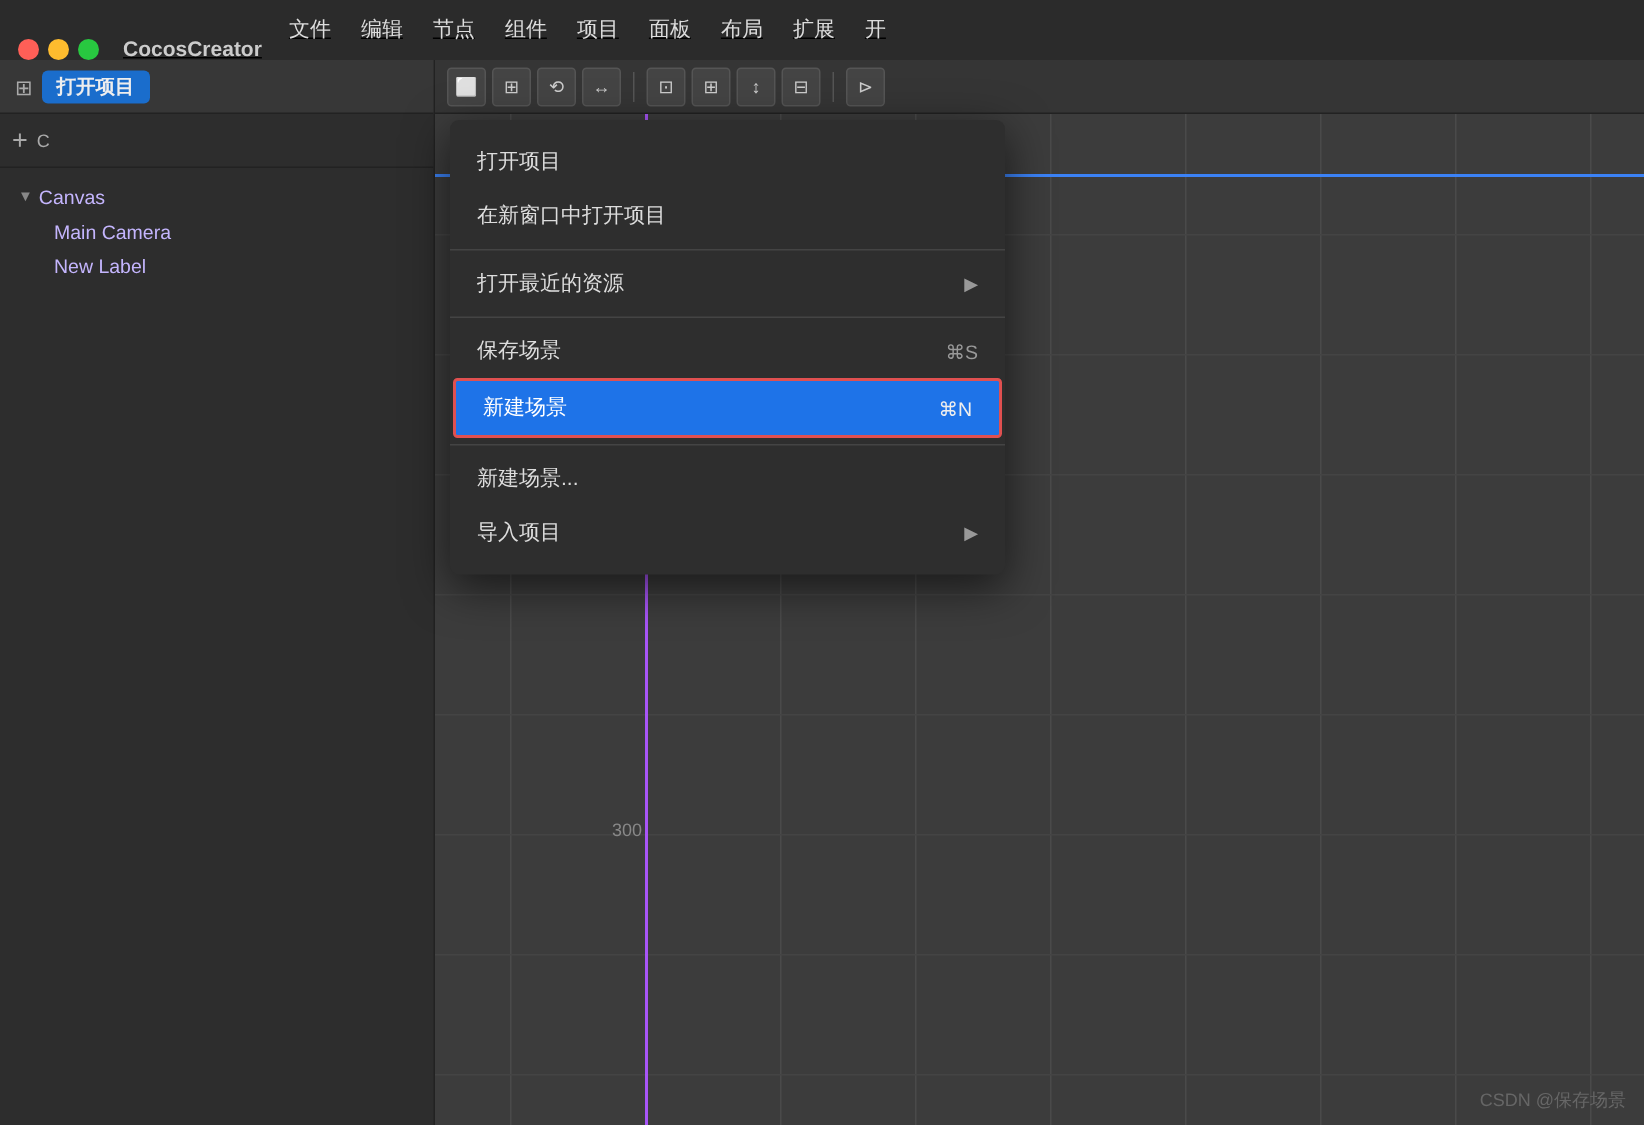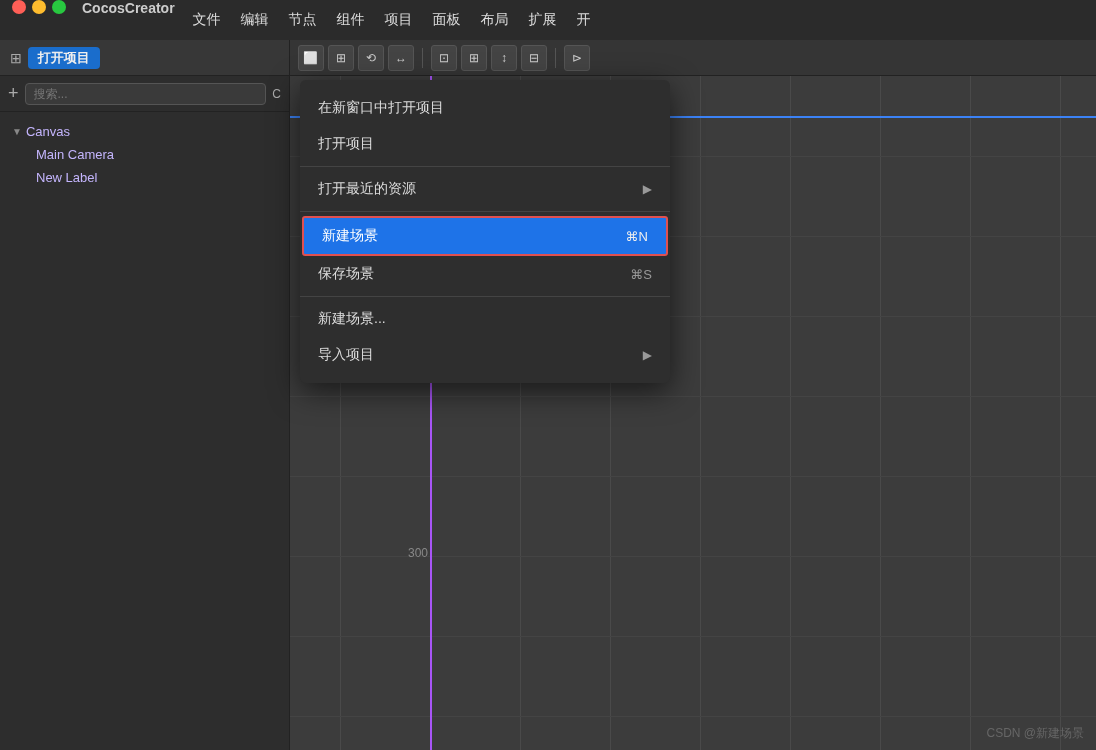--- a/index.html
+++ b/index.html
@@ -11,23 +11,24 @@
       background: #3c3c3c;
       position: relative;
     }
 
     
     .title-bar {
       width: 100%;
       height: 40px;
       background: #2b2b2b;
       display: flex;
-      align-items: flex-start;
+      align-items: flex-end;
       position: relative;
       z-index: 100;
+      text-decoration: underline;
     }
     .title-bar-left {
       display: flex;
       align-items: center;
       padding-left: 12px;
       gap: 6px;
     }
     .traffic-light {
       width: 14px;
       height: 14px;
@@ -336,21 +337,20 @@
 
 <div class="main-layout">
 
   <div class="sidebar">
     <div class="panel-header">
       <span class="panel-icon">⊞</span>
       <span class="panel-title">打开项目</span>
     </div>
     <div class="search-bar">
       <span class="add-btn">+</span>
-      <input class="search-input" type="text" placeholder="搜索..." style="">
       <span class="search-btn">C</span>
     </div>
     <div class="hierarchy-tree">
       <div class="tree-item">
         <span class="tree-arrow">▼</span>
         <span class="tree-label">Canvas</span>
       </div>
       <div class="tree-item tree-child">
         <span class="tree-label">Main Camera</span>
       </div>
@@ -399,52 +399,52 @@
         <div class="grid-line-h" style="top: 320px;"></div>
         <div class="grid-line-h" style="top: 400px;"></div>
         <div class="grid-line-h" style="top: 480px;"></div>
         <div class="grid-line-h" style="top: 560px;"></div>
         <div class="grid-line-h" style="top: 640px;"></div>
       </div>
 
       <span class="timeline-label" style="left: 118px; top: 240px;">400</span>
       <span class="timeline-label" style="left: 118px; top: 470px;">300</span>
 
-      <span class="watermark">CSDN @新建场景</span>
+      <span class="watermark">CSDN @保存场景</span>
     </div>
   </div>
 
   <div class="dropdown-overlay">
     <div class="dropdown-menu">
 
       <div class="menu-section">
         <div class="dropdown-item">
+          <span>打开项目</span>
+        </div>
+        <div class="dropdown-item">
           <span>在新窗口中打开项目</span>
-        </div>
-        <div class="dropdown-item">
-          <span>打开项目</span>
         </div>
       </div>
 
       <div class="menu-section">
         <div class="dropdown-item">
           <span>打开最近的资源</span>
           <span class="arrow">▶</span>
         </div>
       </div>
 
       <div class="menu-section">
+        <div class="dropdown-item">
+          <span>保存场景</span>
+          <span class="shortcut">⌘S</span>
+        </div>
         <div class="dropdown-item active">
           <span>新建场景</span>
           <span class="shortcut">⌘N</span>
         </div>
-        <div class="dropdown-item">
-          <span>保存场景</span>
-          <span class="shortcut">⌘S</span>
-        </div>
       </div>
 
       <div class="menu-section">
         <div class="dropdown-item">
           <span>新建场景...</span>
         </div>
         <div class="dropdown-item">
           <span>导入项目</span>
           <span class="arrow">▶</span>
         </div>

